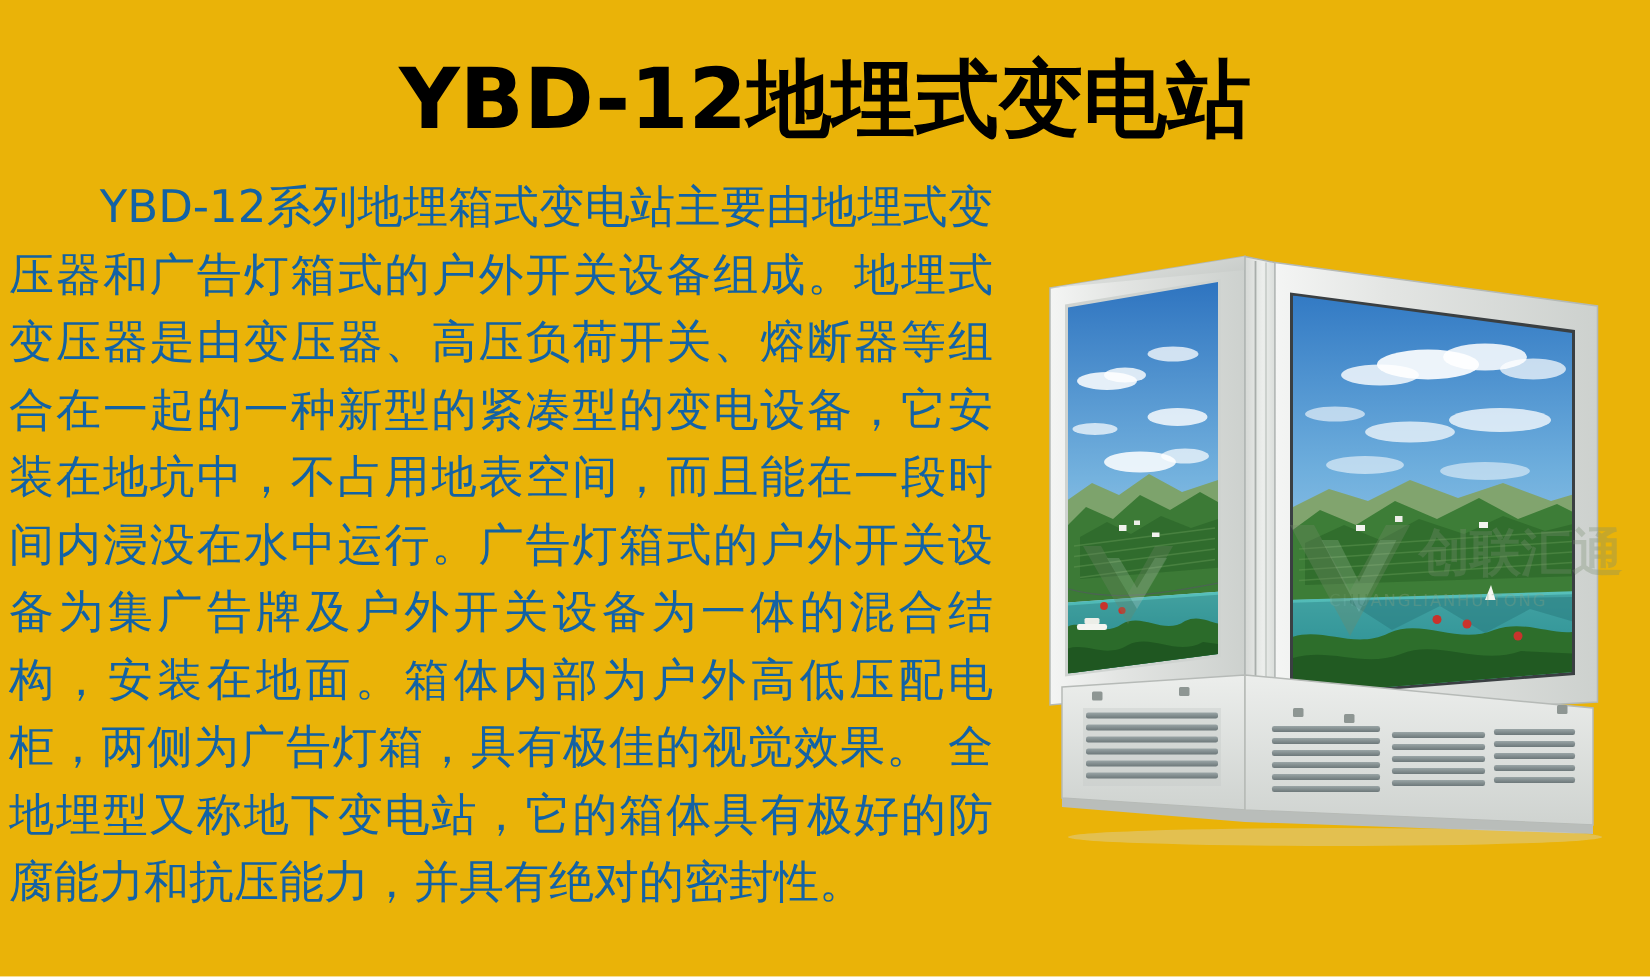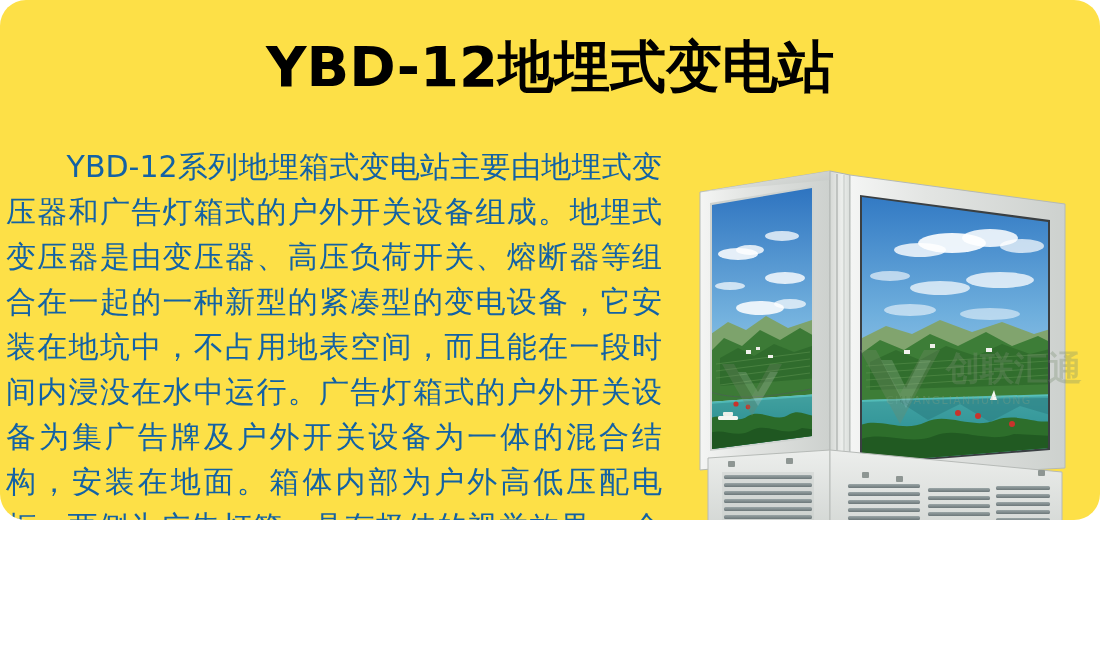--- a/index.html
+++ b/index.html
@@ -7,24 +7,23 @@
     margin: 0;
     padding: 0;
     background: #ffffff;
   }
   body {
     font-family: "DejaVu Sans", "Liberation Sans", sans-serif;
   }
   .page {
     position: relative;
     width: 1100px;
-    height: 520px;
-    background: #fde047;
+    height: 651px;
+    background: #eab308;
     overflow: hidden;
-    border-radius: 26px;
   }
 
   
   .title {
     position: absolute;
     left: 0;
     top: 36px;
     width: 1100px;
     text-align: center;
     font-size: 56px;
@@ -32,21 +31,21 @@
     color: #000000;
     letter-spacing: 0px;
     line-height: 1.1;
     white-space: nowrap;
   }
 
   
   .body-copy {
     position: absolute;
     left: 6px;
-    top: 144px;
+    top: 116px;
     width: 656px;
     font-size: 30px;
     line-height: 45px;
     color: #1362A4;
     font-weight: normal;
     text-align: justify;
     text-justify: inter-ideograph;
     white-space: pre-wrap;
     word-break: break-all;
   }

